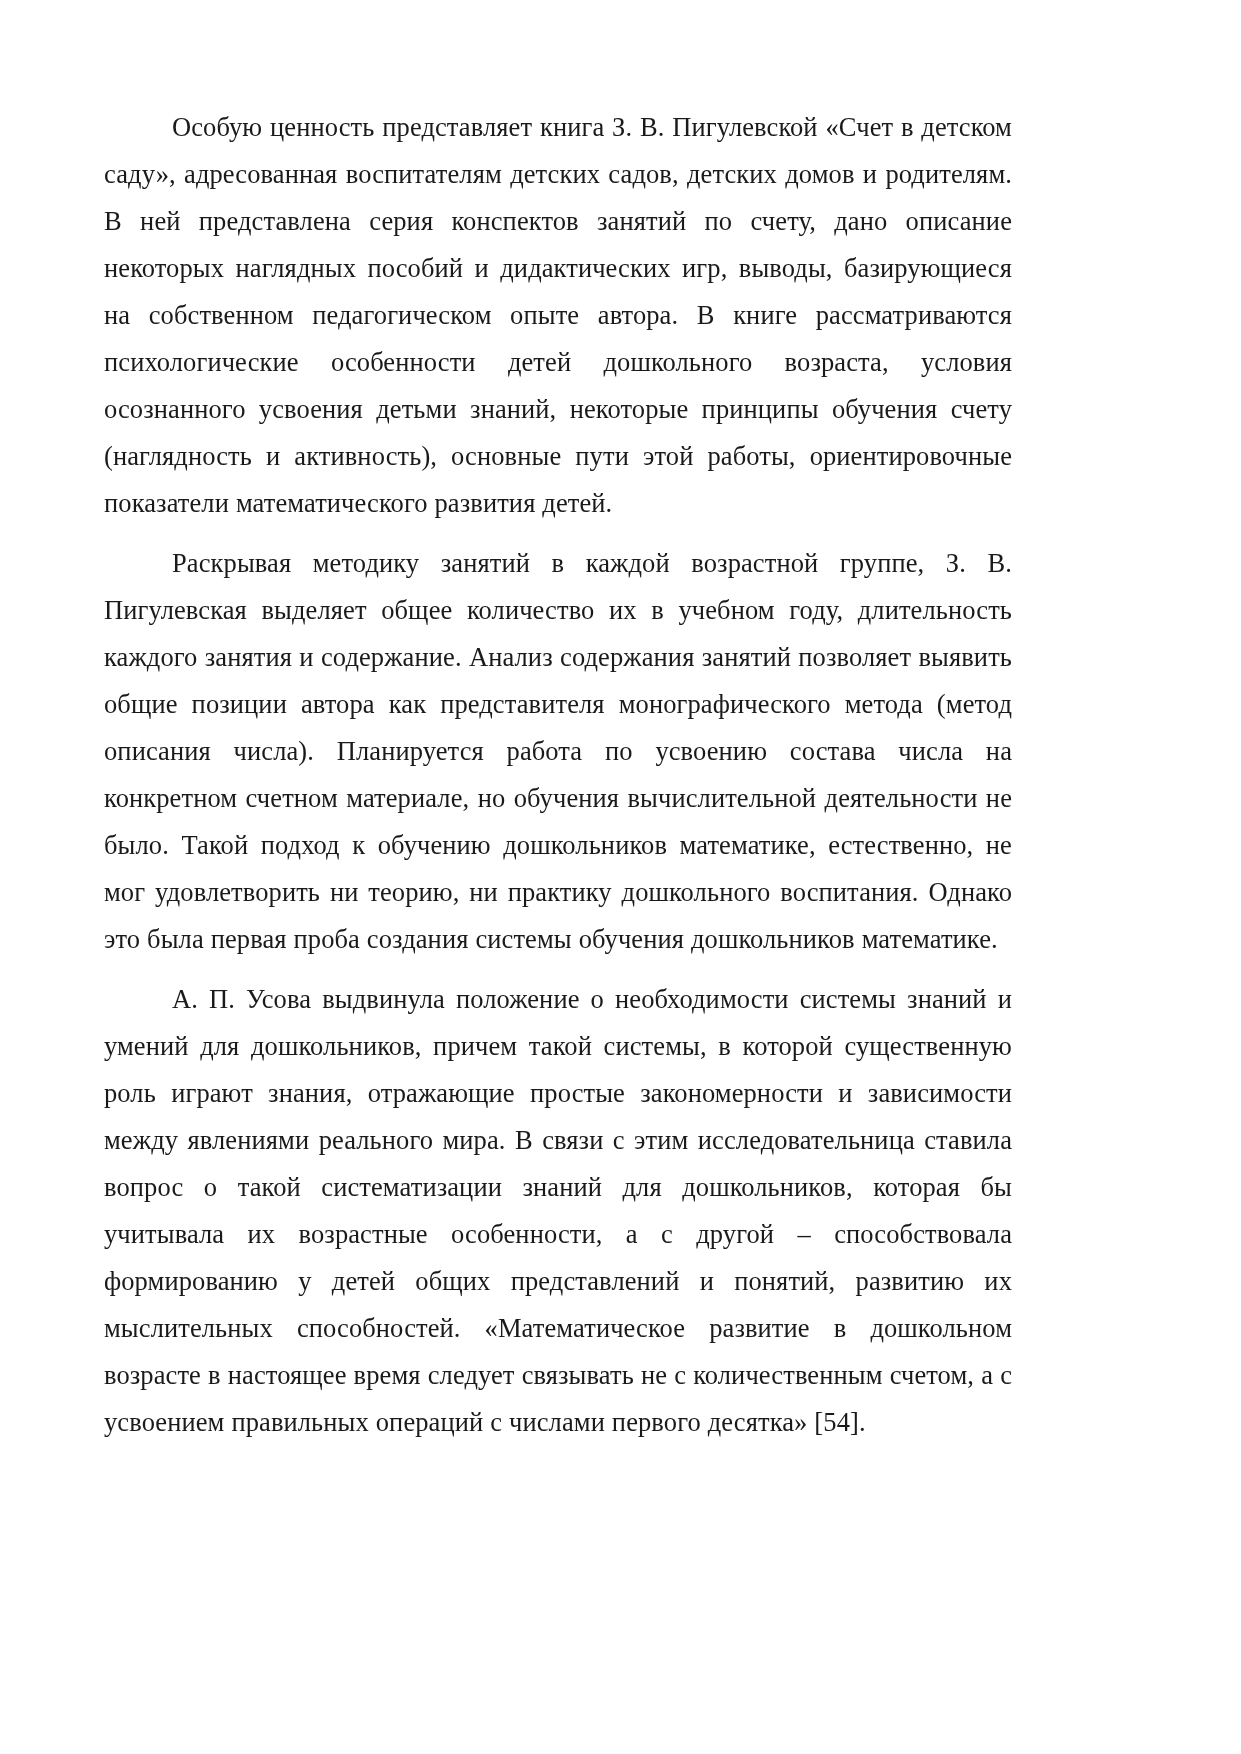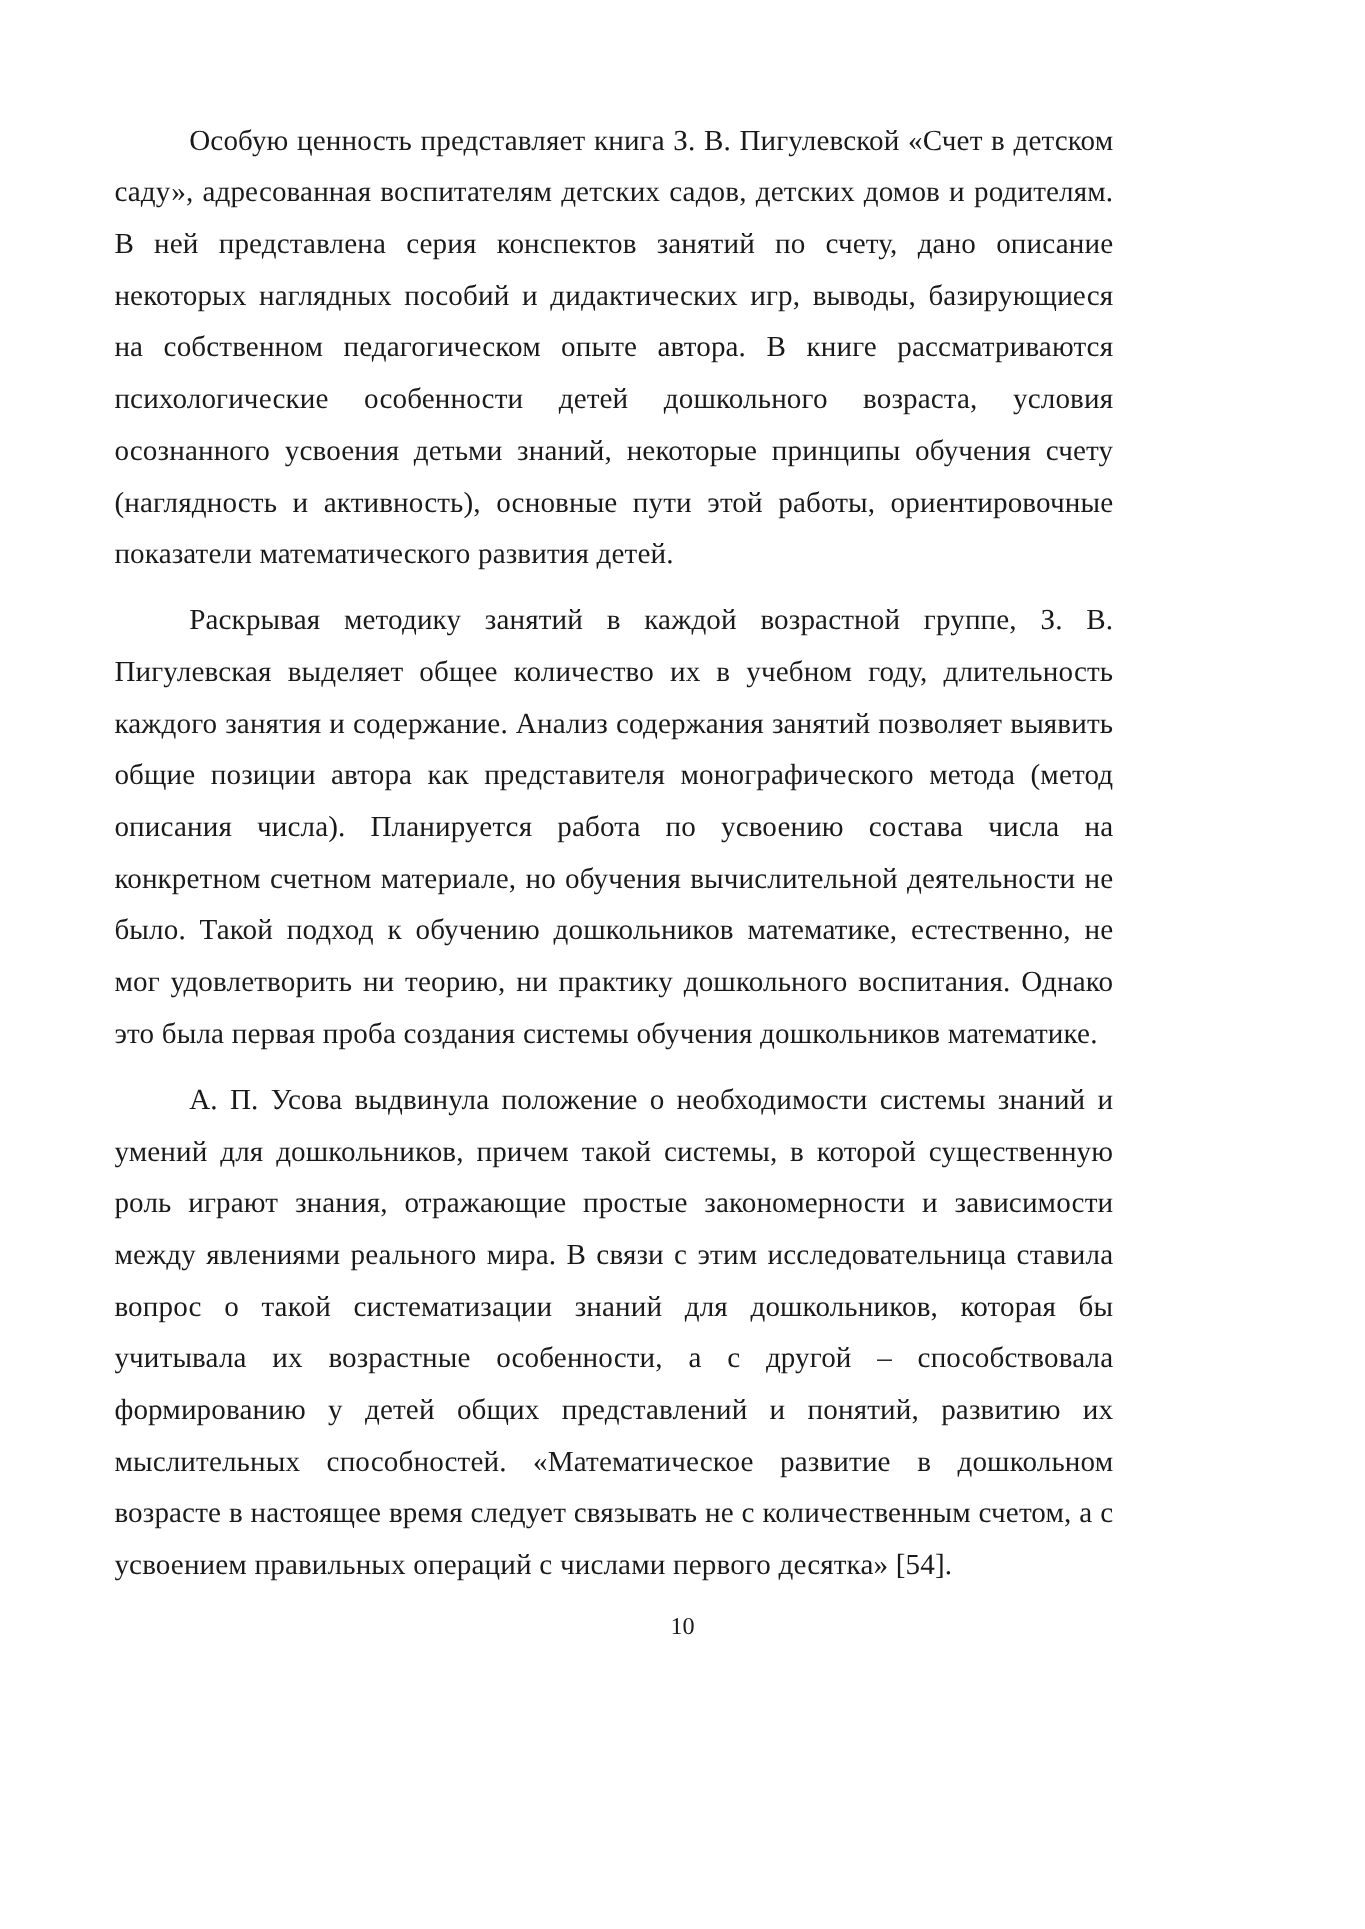--- a/index.html
+++ b/index.html
@@ -51,14 +51,13 @@
 </style>
 </head>
 <body>
 
 <div class="page">
   <div class="content">
     <p class="para">Особую ценность представляет книга З. В. Пигулевской «Счет в детском саду», адресованная воспитателям детских садов, детских домов и родителям. В ней представлена серия конспектов занятий по счету, дано описание некоторых наглядных пособий и дидактических игр, выводы, базирующиеся на собственном педагогическом опыте автора. В книге рассматриваются психологические особенности детей дошкольного возраста, условия осознанного усвоения детьми знаний, некоторые принципы обучения счету (наглядность и активность), основные пути этой работы, ориентировочные показатели математического развития детей.</p>
     <p class="para">Раскрывая методику занятий в каждой возрастной группе, З. В. Пигулевская выделяет общее количество их в учебном году, длительность каждого занятия и содержание. Анализ содержания занятий позволяет выявить общие позиции автора как представителя монографического метода (метод описания числа). Планируется работа по усвоению состава числа на конкретном счетном материале, но обучения вычислительной деятельности не было. Такой подход к обучению дошкольников математике, естественно, не мог удовлетворить ни теорию, ни практику дошкольного воспитания. Однако это была первая проба создания системы обучения дошкольников математике.</p>
     <p class="para">А. П. Усова выдвинула положение о необходимости системы знаний и умений для дошкольников, причем такой системы, в которой существенную роль играют знания, отражающие простые закономерности и зависимости между явлениями реального мира. В связи с этим исследовательница ставила вопрос о такой систематизации знаний для дошкольников, которая бы учитывала их возрастные особенности, а с другой – способствовала формированию у детей общих представлений и понятий, развитию их мыслительных способностей. «Математическое развитие в дошкольном возрасте в настоящее время следует связывать не с количественным счетом, а с усвоением правильных операций с числами первого десятка» [54].</p>
   </div>
-  <div class="folio">10</div>
 </div>
 
 </body></html>

